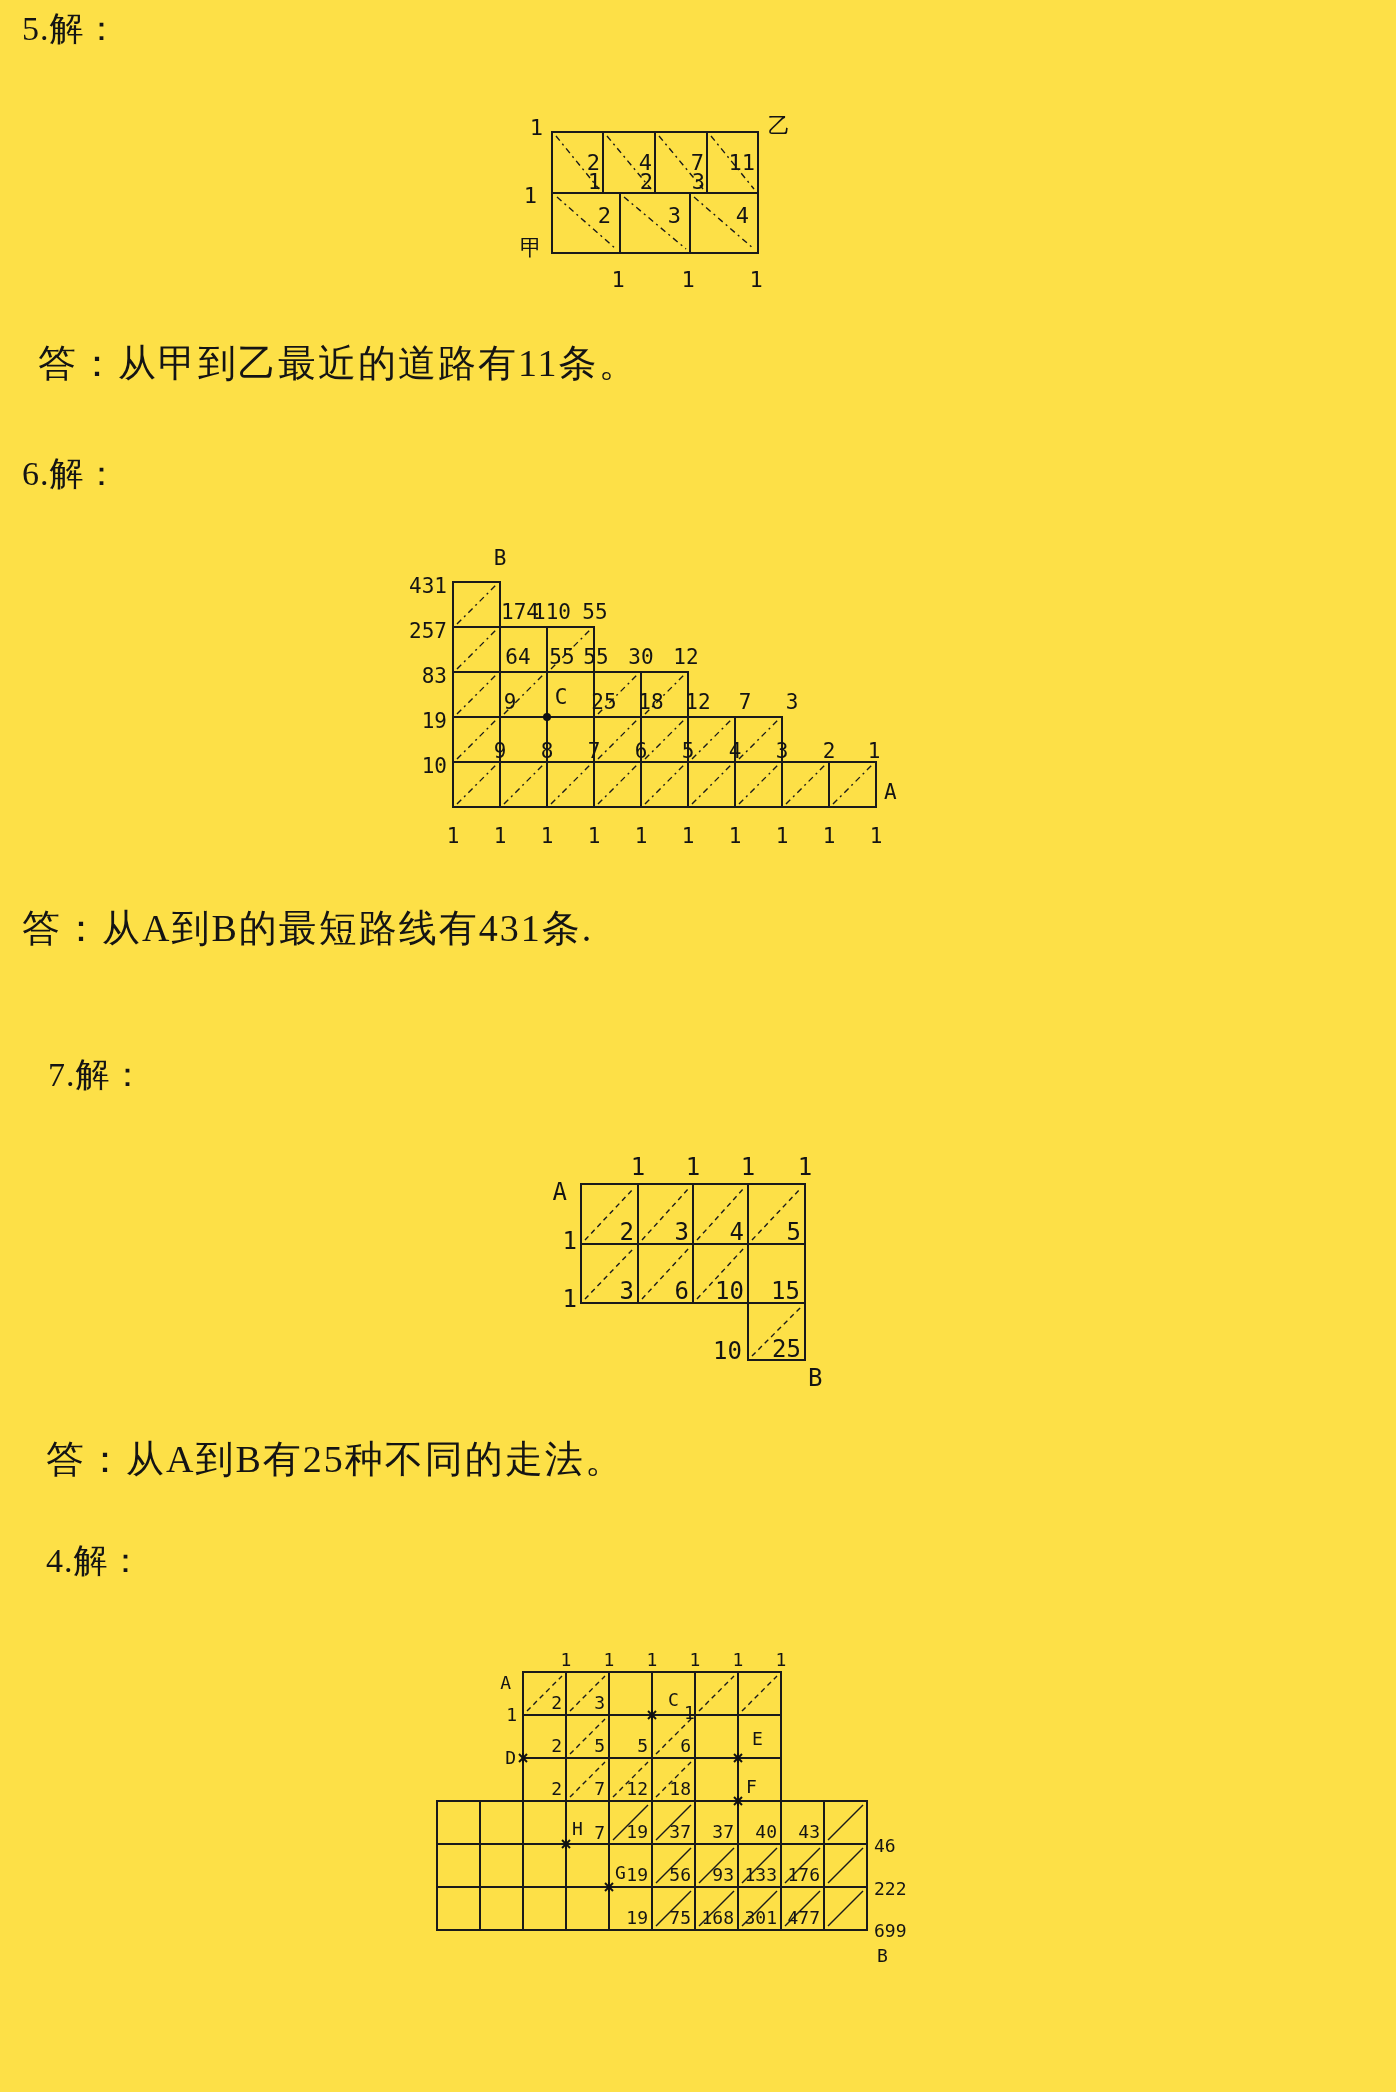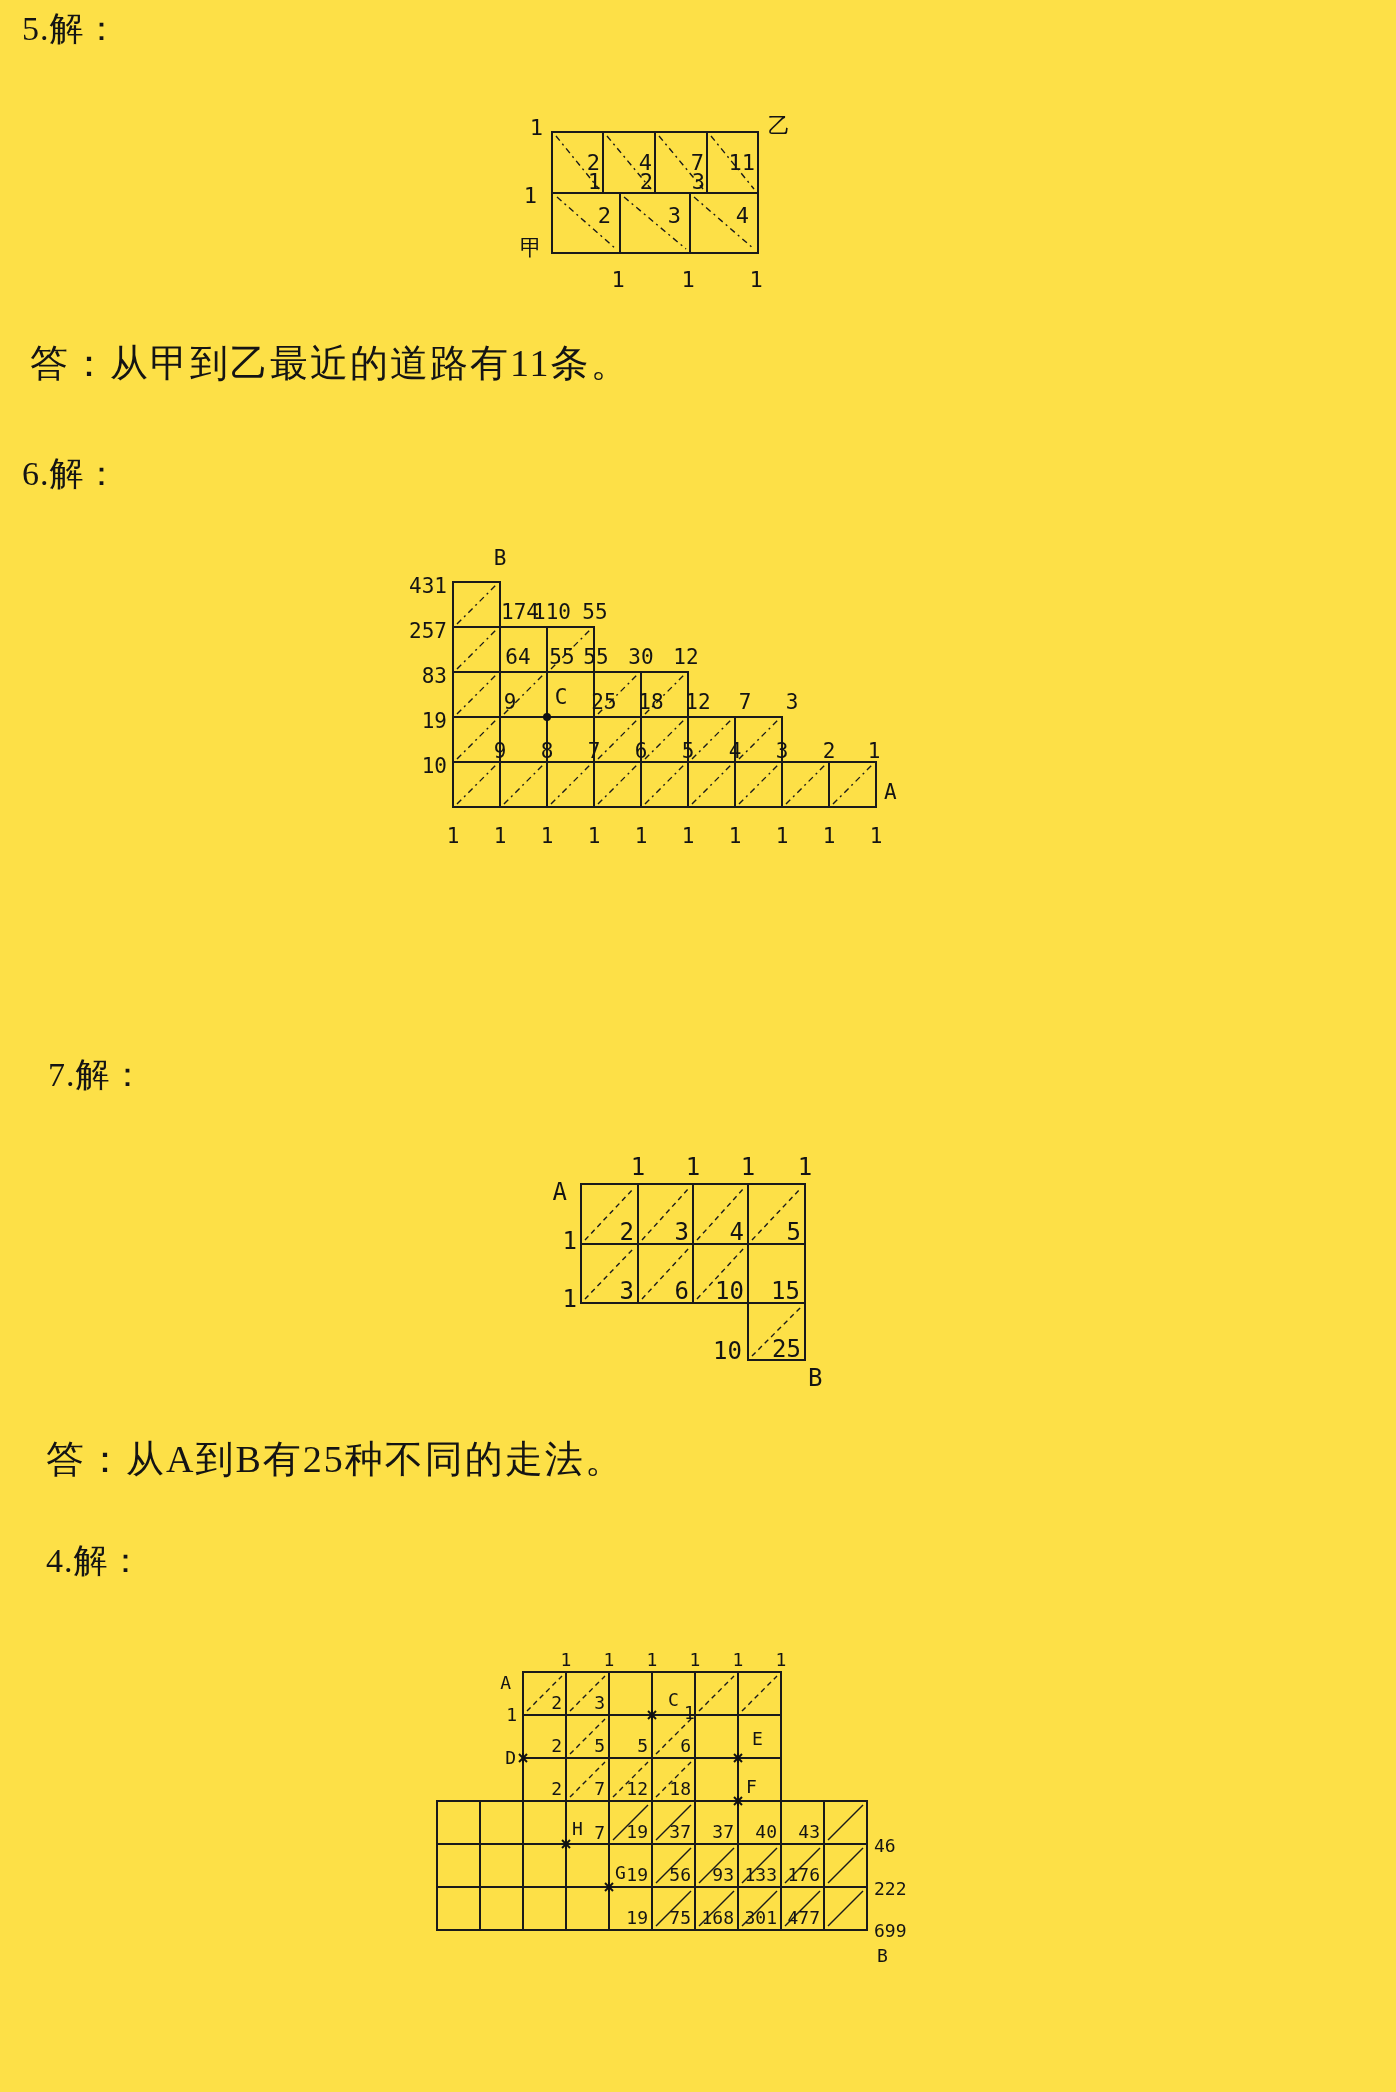--- a/index.html
+++ b/index.html
@@ -84,21 +84,21 @@
     <text class="e" x="193" y="94">2</text>
     <text class="e" x="245" y="94">3</text>
     <text class="e" x="151" y="128">2</text>
     <text class="e" x="221" y="128">3</text>
     <text class="e" x="289" y="128">4</text>
     <text class="m" x="158" y="192">1</text>
     <text class="m" x="228" y="192">1</text>
     <text class="m" x="296" y="192">1</text>
   </svg>
 
-  <div class="answer" style="left:30px;top:338px">答：从甲到乙最近的道路有11条。</div>
+  <div class="answer" style="left:38px;top:338px">答：从甲到乙最近的道路有11条。</div>
 
   <div class="heading" style="left:22px;top:451px">6.解：</div>
 
   <svg class="f6" style="left:290px;top:540px" width="620" height="330" viewBox="0 0 620 330">
     <g class="grid">
       <line x1="163" y1="42" x2="210" y2="42"></line>
       <line x1="163" y1="87" x2="304" y2="87"></line>
       <line x1="163" y1="132" x2="398" y2="132"></line>
       <line x1="163" y1="177" x2="492" y2="177"></line>
       <line x1="163" y1="222" x2="586" y2="222"></line>
@@ -174,20 +174,21 @@
     <text class="m" x="257" y="303">1</text>
     <text class="m" x="304" y="303">1</text>
     <text class="m" x="351" y="303">1</text>
     <text class="m" x="398" y="303">1</text>
     <text class="m" x="445" y="303">1</text>
     <text class="m" x="492" y="303">1</text>
     <text class="m" x="539" y="303">1</text>
     <text class="m" x="586" y="303">1</text>
   </svg>
 
+  <div class="answer" style="left:22px;top:903px">答：从A到B的最短路线有431条.</div>
 
   <div class="heading" style="left:48px;top:1052px">7.解：</div>
 
   <svg class="f7" style="left:420px;top:1150px" width="440" height="250" viewBox="0 0 440 250">
     <g class="grid">
       <line x1="161" y1="34" x2="385" y2="34"></line>
       <line x1="161" y1="94" x2="385" y2="94"></line>
       <line x1="161" y1="153" x2="385" y2="153"></line>
       <line x1="328" y1="210" x2="385" y2="210"></line>
       <line x1="161" y1="34" x2="161" y2="153"></line>

